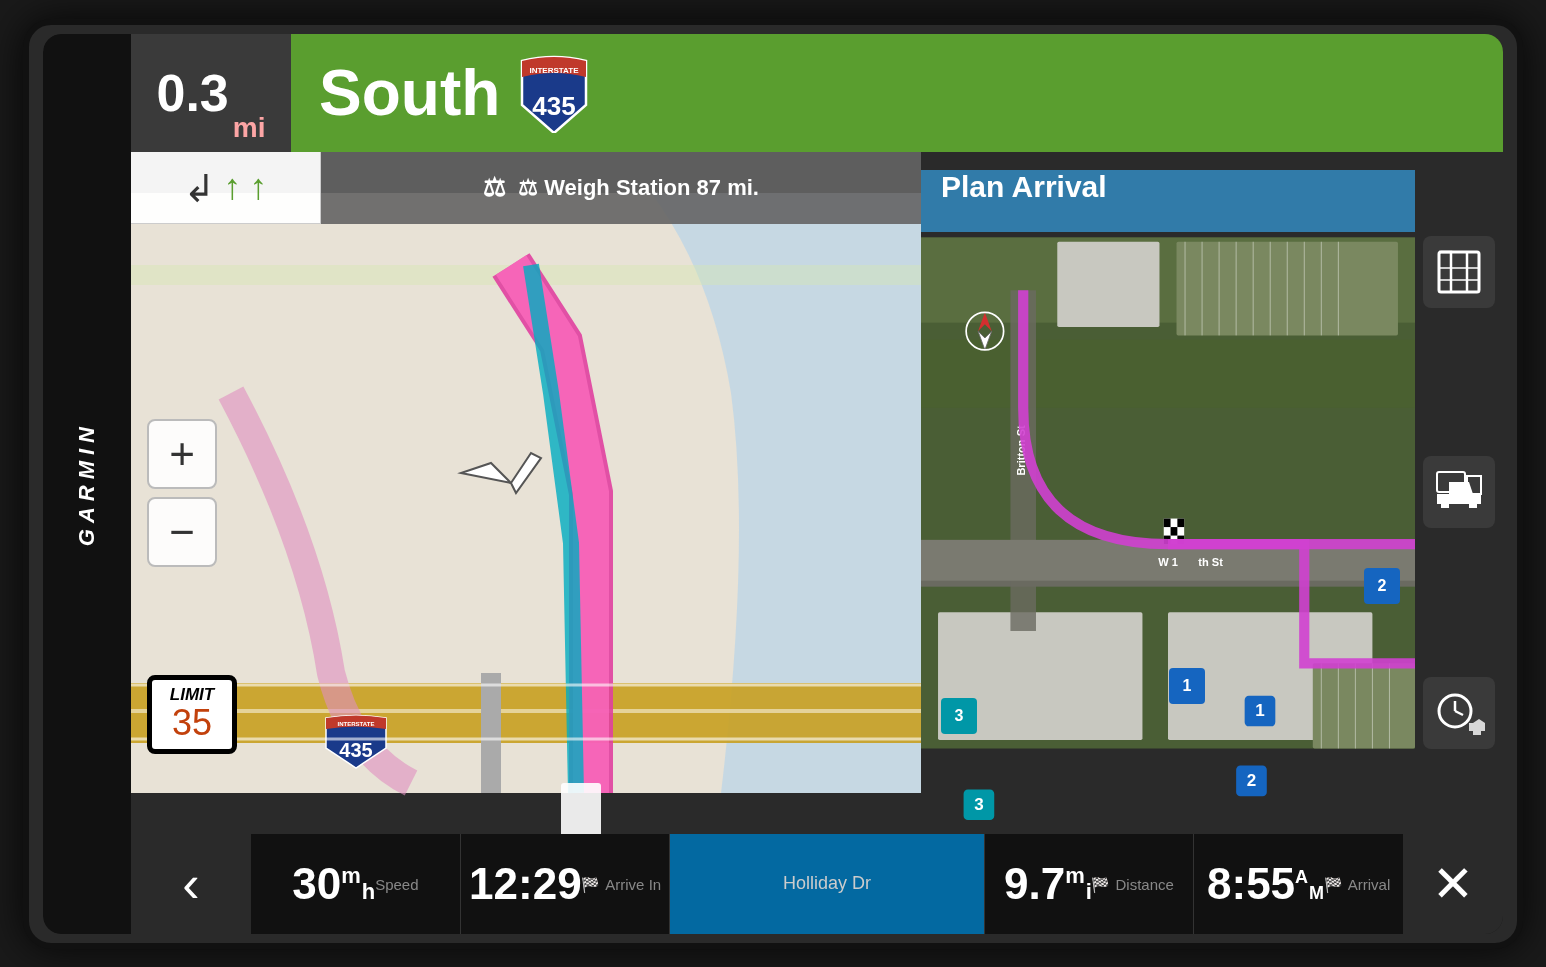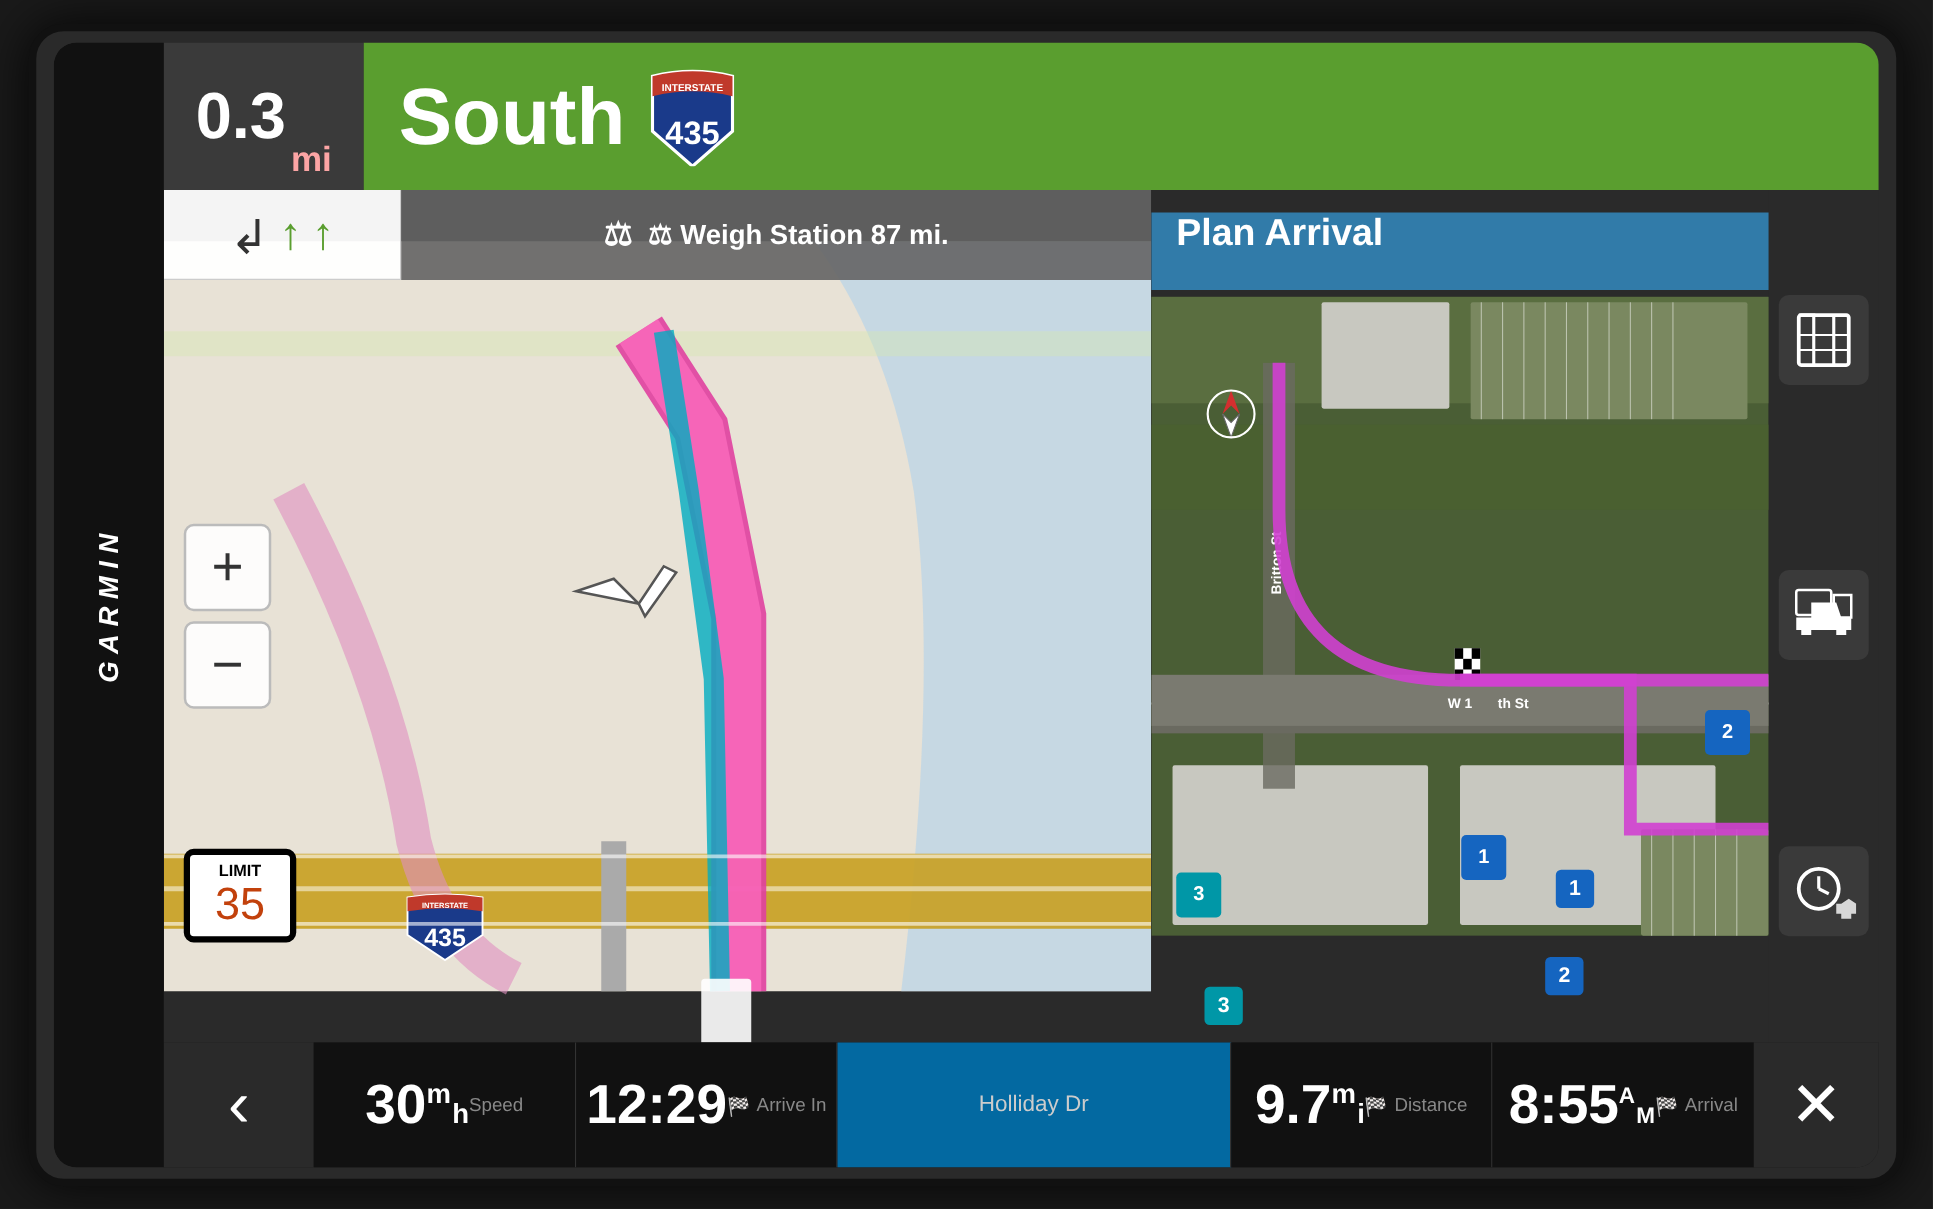--- a/index.html
+++ b/index.html
@@ -202,24 +202,25 @@
       left: 16px;
       background: white;
       border: 5px solid black;
       border-radius: 8px;
       width: 90px;
       padding: 6px 4px;
       text-align: center;
       z-index: 5;
     }
     .speed-limit-label {
-      font-size: 13px;
+      font-size: 17px;
       font-weight: bold;
       color: black;
       line-height: 1;
+      font-style: italic;
     }
     .speed-limit-value {
       font-size: 36px;
       font-weight: 400;
       color: #c2410c;
       line-height: 1.1;
     }
     
     .map-svg-left {
       position: absolute;

